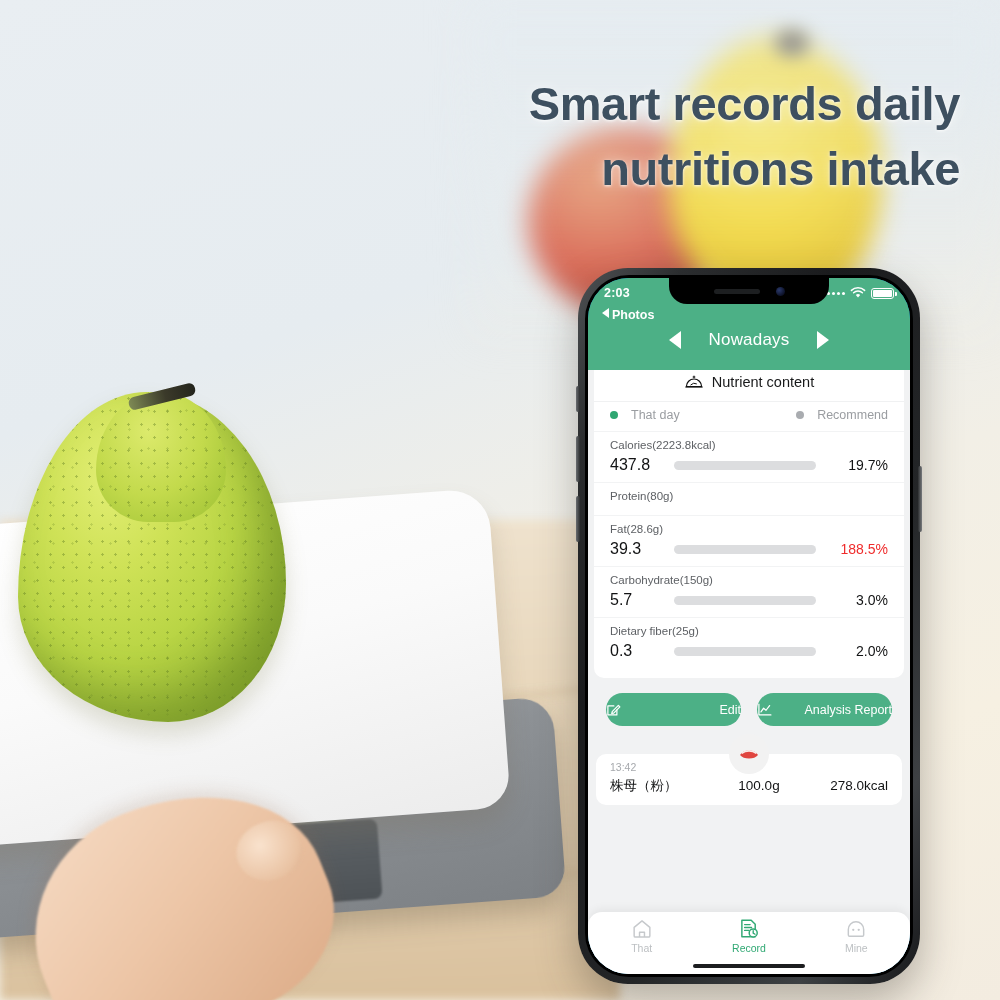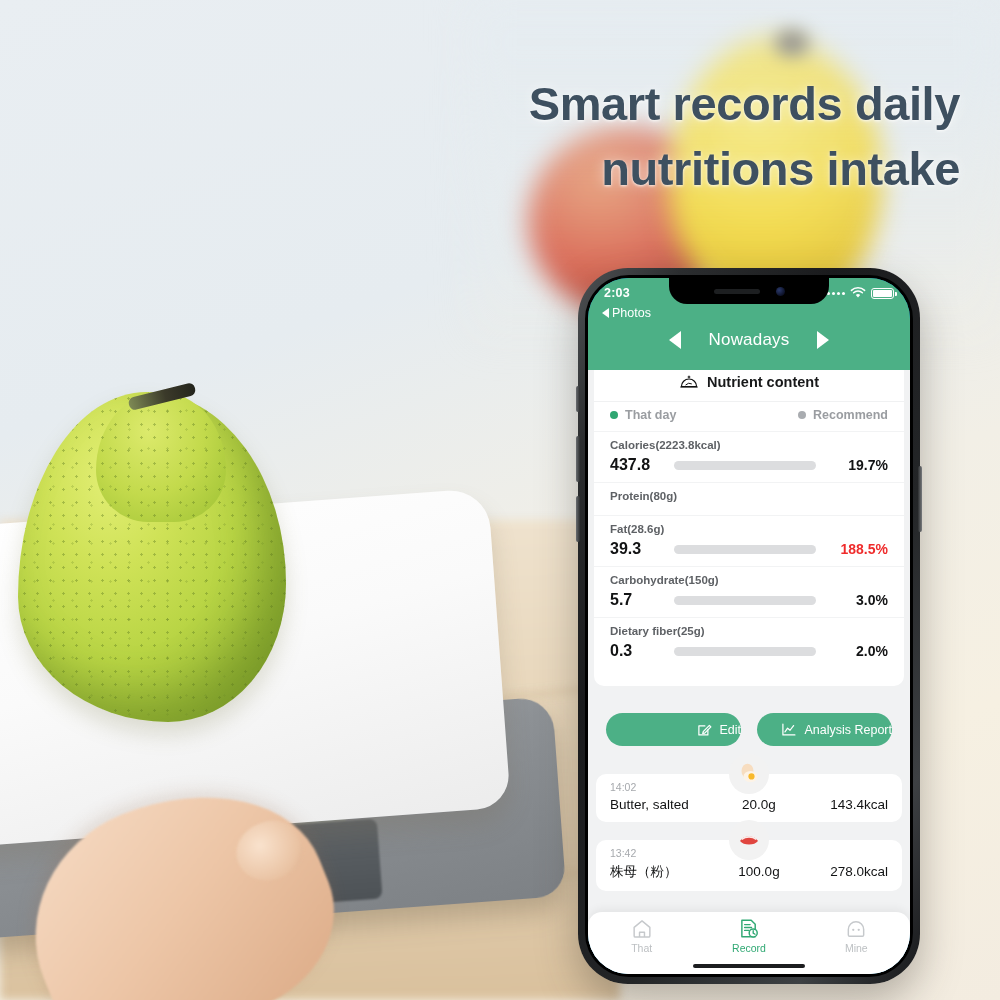--- a/index.html
+++ b/index.html
@@ -211,21 +211,21 @@
     width: 23px; height: 11px; border: 1.4px solid #fff; border-radius: 3px;
     position: relative; padding: 1px;
   }
   #battery::after {
     content: ""; position: absolute; right: -4px; top: 3px;
     width: 2px; height: 4px; background: #fff; border-radius: 0 1px 1px 0;
   }
   #batteryFill { width: 100%; height: 100%; background: #fff; border-radius: 1px; }
 
   #backRow { padding: 0 14px 2px; }
-  #backLink { font-size: 12.5px; font-weight: normal; display: inline-flex; align-items: center; gap: 3px; }
+  #backLink { font-size: 12.5px; font-weight: bold; display: inline-flex; gap: 3px; }
   .tri-left {
     width: 0; height: 0; border-top: 5px solid transparent; border-bottom: 5px solid transparent;
     border-right: 7px solid #fff;
   }
   .tri-right {
     width: 0; height: 0; border-top: 5px solid transparent; border-bottom: 5px solid transparent;
     border-left: 7px solid #fff;
   }
   #dateNav {
     display: flex; align-items: center; justify-content: center; gap: 28px;
@@ -235,52 +235,51 @@
     border-top-width: 9px; border-bottom-width: 9px;
   }
   #dateNav .tri-left { border-right-width: 12px; }
   #dateNav .tri-right { border-left-width: 12px; }
   #dateLabel { font-size: 17px; letter-spacing: .2px; }
 
   
   #content { flex: 1 1 auto; overflow: hidden; background: #f1f2f3; position: relative; }
 
   #nutrientCard {
-    background: #fff; margin: -8px 6px 12px; border-radius: 10px;
-    padding: 12px 0 18px;
-    font-weight: bold;
+    background: #fff; margin: -8px 6px 0; border-radius: 10px;
+    padding: 12px 0 10px;
   }
   #cardTitle {
     display: flex; align-items: center; justify-content: center; gap: 8px;
     font-size: 14.5px; color: #18191a; padding-bottom: 11px;
   }
   #legendRow {
     display: flex; align-items: center; justify-content: space-between;
     padding: 6px 16px 9px; border-top: 1px solid #f0f1f2;
   }
-  .legend-item { display: flex; align-items: center; gap: 7px; font-size: 12.5px; color: #9a9da1; }
+  .legend-item { display: flex; align-items: center; gap: 13px; font-size: 12.5px; color: #9a9da1; }
   .legend-dot { width: 8px; height: 8px; border-radius: 50%; display: block; }
 
   .nutri-row { padding: 7px 16px 8px; border-top: 1px solid #f2f3f4; }
   .nutri-label { font-size: 11.5px; color: #5e6165; padding-bottom: 5px; }
   .nutri-line { display: flex; align-items: center; gap: 16px; }
   .nutri-val { font-size: 16px; color: #121314; width: 48px; flex: 0 0 48px; }
   .nutri-bar {
     flex: 1 1 auto; height: 9px; background: #dcdddf; border-radius: 5px;
     position: relative; overflow: hidden;
   }
   .nutri-fill { height: 100%; background: #2fa671; border-radius: 5px; }
   .nutri-pct { font-size: 14px; color: #121314; width: 56px; flex: 0 0 56px; text-align: right; }
   .nutri-pct.over { color: #ef2b2b; }
 
   #actionRow { display: flex; gap: 16px; padding: 15px 18px 10px; }
   .act-btn {
     flex: 1 1 0; height: 33px; border-radius: 17px; background: #4cb086;
     color: #fff; font-size: 12.5px;
-    display: flex; align-items: center; justify-content: flex-end; gap: 7px;
+    display: flex; align-items: center; justify-content: space-between; gap: 7px;
   }
 
   #foodList { padding: 0 8px; }
   .food-item {
     background: #fff; border-radius: 10px; margin-top: 18px;
     padding: 7px 14px 10px; position: relative;
   }
   .food-icon {
     position: absolute; left: 50%; top: -20px; transform: translateX(-50%);
     width: 40px; height: 40px; border-radius: 50%;
@@ -481,35 +480,20 @@
           <svg width="16" height="15" viewBox="0 0 17 16">
             <path d="M2 2.2 v11.6 h12.8" stroke="#fff" stroke-width="1.3" fill="none" stroke-linecap="round" stroke-linejoin="round"></path>
             <path d="M4.2 10.6 L7 6.6 L9.6 8.8 L13.4 3.8" stroke="#fff" stroke-width="1.3" fill="none" stroke-linecap="round" stroke-linejoin="round"></path>
           </svg>
           <span>Analysis Report</span>
         </div>
       </div>
 
       <div id="foodList">
 
-        <div class="food-item">
-          <div class="food-icon">
-            <svg width="26" height="26" viewBox="0 0 26 26">
-              <ellipse cx="11.5" cy="10" rx="6" ry="7.3" fill="#f7ddc0"></ellipse>
-              <ellipse cx="14.5" cy="15.5" rx="7" ry="5.6" fill="#fdf3e6"></ellipse>
-              <circle cx="15.5" cy="15.4" r="3.1" fill="#f8b92c"></circle>
-            </svg>
-          </div>
-          <div class="food-time">14:02</div>
-          <div class="food-line">
-            <span class="food-name">Butter, salted</span>
-            <span class="food-amt">20.0g</span>
-            <span class="food-kcal">143.4kcal</span>
-          </div>
-        </div>
 
         <div class="food-item">
           <div class="food-icon">
             <svg width="26" height="26" viewBox="0 0 26 26">
               <path d="M4 14 q3-4.4 9-4.4 t9 4.4 q-3 3.6-9 3.6 T4 14Z" fill="#e0453f"></path>
               <path d="M5.6 12.4 q3.2-2.6 7.4-2.6 t7.4 2.6" stroke="#fbeae8" stroke-width="1.7" fill="none"></path>
             </svg>
           </div>
           <div class="food-time">13:42</div>
           <div class="food-line">

